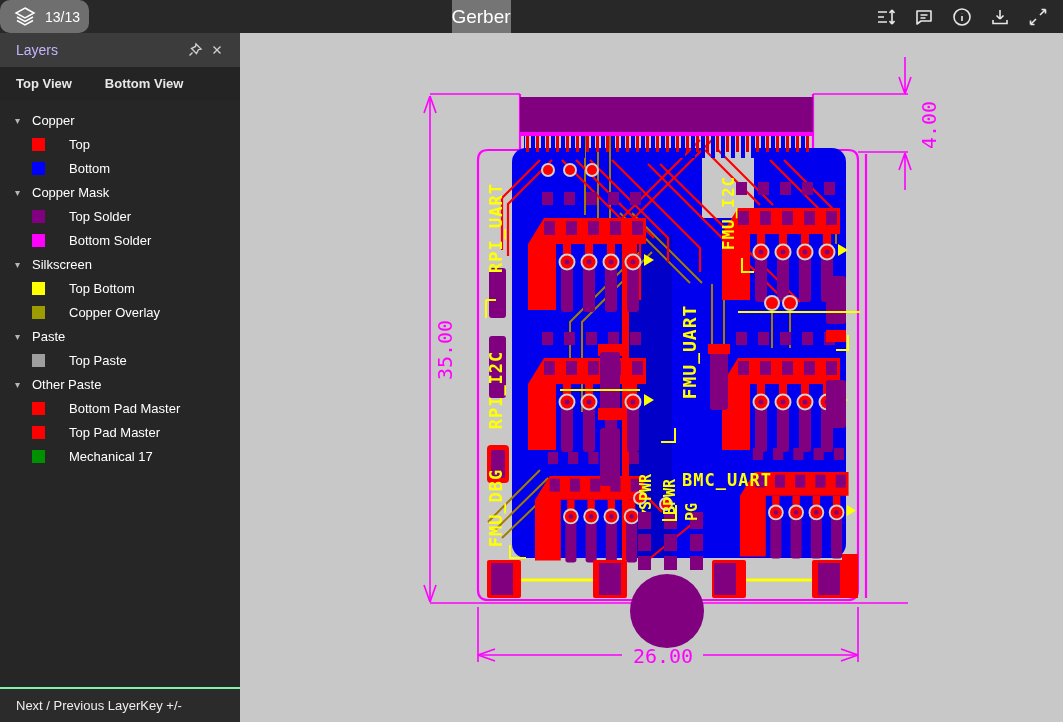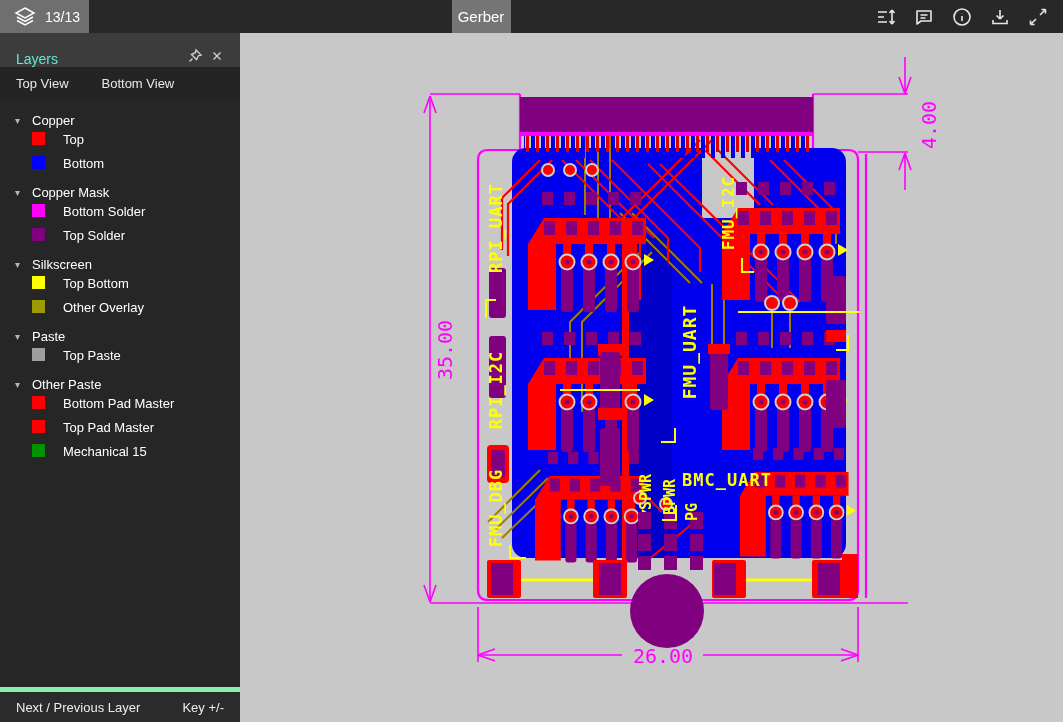--- a/index.html
+++ b/index.html
@@ -4,49 +4,49 @@
 <style>
   * { margin:0; padding:0; box-sizing:border-box; }
   html,body { width:1063px; height:722px; overflow:hidden; background:#c8c8c8;
     font-family:"Liberation Sans", sans-serif; }
   .app { position:relative; width:1063px; height:722px; display:flex; flex-direction:column;
     box-shadow: inset 0 0 0 1px #8f8f8f; }
 
   
   .topbar { height:33px; background:#282828; display:flex; align-items:stretch; flex:0 0 33px; }
   .layersbox { width:89px; background:#6f6f6f; display:flex; align-items:center; gap:8px;
-    padding-left:13px; color:#fff; font-size:14px; cursor:pointer; }
+    padding-left:13px; color:#fff; font-size:14px; cursor:pointer;border-radius:10px; }
   .topbar-mid { flex:1; display:flex; justify-content:center; }
-  .tab-gerber { width:59px; background:#757575; color:#fff; font-size:15px;
+  .tab-gerber { width:59px; background:#757575; color:#fff; font-size:19px;
     display:flex; align-items:center; justify-content:center; cursor:pointer; }
   .topbar-icons { display:flex; align-items:center; gap:12px; padding-right:12px; }
   .tbicon { width:26px; height:26px; display:flex; align-items:center; justify-content:center; cursor:pointer; }
   .tbicon svg { stroke:#e6e6e6; fill:none; stroke-width:1.6; }
 
   
   .content { flex:1; display:flex; min-height:0; }
   .sidebar { width:240px; background:#262626; display:flex; flex-direction:column; flex:0 0 240px; }
-  .panel-head { height:34px; background:#3c3c3c; display:flex; align-items:flex-end;
-    padding:0 12px 0 16px; color:#5eead4; font-size:14px; }
+  .panel-head { height:34px; background:#3c3c3c; display:flex; align-items:center;
+    padding:0 12px 0 16px; color:#c4b5fd; font-size:14px; }
   .panel-head .spacer { flex:1; }
   .phicon { width:22px; height:22px; display:flex; align-items:center; justify-content:center;
     color:#cfcfcf; cursor:pointer; }
   .phicon svg { stroke:#cfcfcf; fill:none; stroke-width:1.4; }
   .viewtabs { height:33px; display:flex; align-items:center; gap:33px; padding-left:16px;
     color:#e8e8e8; font-size:13px; background:#242424; }
-  .viewtab { cursor:pointer; }
+  .viewtab { cursor:pointer;font-weight:bold; }
   .layers-list { flex:1; overflow:hidden; padding-top:8px; }
   .lgroup { height:24px; display:flex; align-items:center; padding-left:15px; gap:7px;
     color:#fff; font-size:13px; cursor:pointer; }
   .tri { color:#b5b5b5; font-size:10px; width:10px; }
-  .litem { height:24px; display:flex; padding-left:32px; gap:18px;
+  .litem { height:24px; display:flex; align-items:center; padding-left:32px; gap:24px;
     color:#fff; font-size:13px; cursor:pointer; }
   .swatch { width:13px; height:13px; flex:0 0 13px; }
-  .sb-footer { height:35px; border-top:5px solid #86efac; background:#2b2b2b;
-    display:flex; align-items:center; justify-content:space-between; padding:0 16px;
+  .sb-footer { height:35px; border-top:2px solid #86efac; background:#2b2b2b;
+    display:flex; align-items:center; padding:0 16px;
     color:#ededed; font-size:13px; }
 
   .canvas { flex:1; position:relative; background:#c8c8c8; }
   .canvas svg { position:absolute; left:0; top:0; }
   text.silk { font-family:"DejaVu Sans Mono", monospace; font-weight:bold; fill:#ffff00; }
   text.dim  { font-family:"DejaVu Sans Mono", monospace; fill:#ff00ff; font-size:20px; }
 </style>
 </head>
 <body>
 
@@ -132,38 +132,38 @@
           </div>
           <div class="litem">
             <span class="swatch" style="background:#0000ff"></span>
             <span class="ilabel">Bottom</span>
           </div>
           <div class="lgroup">
             <span class="tri">▾</span>
             <span class="glabel">Copper Mask</span>
           </div>
           <div class="litem">
+            <span class="swatch" style="background:#800080"></span>
+            <span class="ilabel">Top Solder</span>
+          </div>
+          <div class="litem">
             <span class="swatch" style="background:#ff00ff"></span>
             <span class="ilabel">Bottom Solder</span>
           </div>
-          <div class="litem">
-            <span class="swatch" style="background:#800080"></span>
-            <span class="ilabel">Top Solder</span>
-          </div>
           <div class="lgroup">
             <span class="tri">▾</span>
             <span class="glabel">Silkscreen</span>
           </div>
           <div class="litem">
             <span class="swatch" style="background:#ffff00"></span>
             <span class="ilabel">Top Bottom</span>
           </div>
           <div class="litem">
             <span class="swatch" style="background:#9c9c00"></span>
-            <span class="ilabel">Other Overlay</span>
+            <span class="ilabel">Copper Overlay</span>
           </div>
           <div class="lgroup">
             <span class="tri">▾</span>
             <span class="glabel">Paste</span>
           </div>
           <div class="litem">
             <span class="swatch" style="background:#9e9e9e"></span>
             <span class="ilabel">Top Paste</span>
           </div>
           <div class="lgroup">
@@ -173,21 +173,21 @@
           <div class="litem">
             <span class="swatch" style="background:#ff0000"></span>
             <span class="ilabel">Bottom Pad Master</span>
           </div>
           <div class="litem">
             <span class="swatch" style="background:#ff0000"></span>
             <span class="ilabel">Top Pad Master</span>
           </div>
           <div class="litem">
             <span class="swatch" style="background:#009100"></span>
-            <span class="ilabel">Mechanical 15</span>
+            <span class="ilabel">Mechanical 17</span>
           </div>
         </div>
       <div class="sb-footer">
         <span>Next / Previous Layer</span>
         <span>Key +/-</span>
       </div>
     </div>
 
     <div class="canvas">
       <svg width="823" height="689" viewBox="240 33 823 689">

